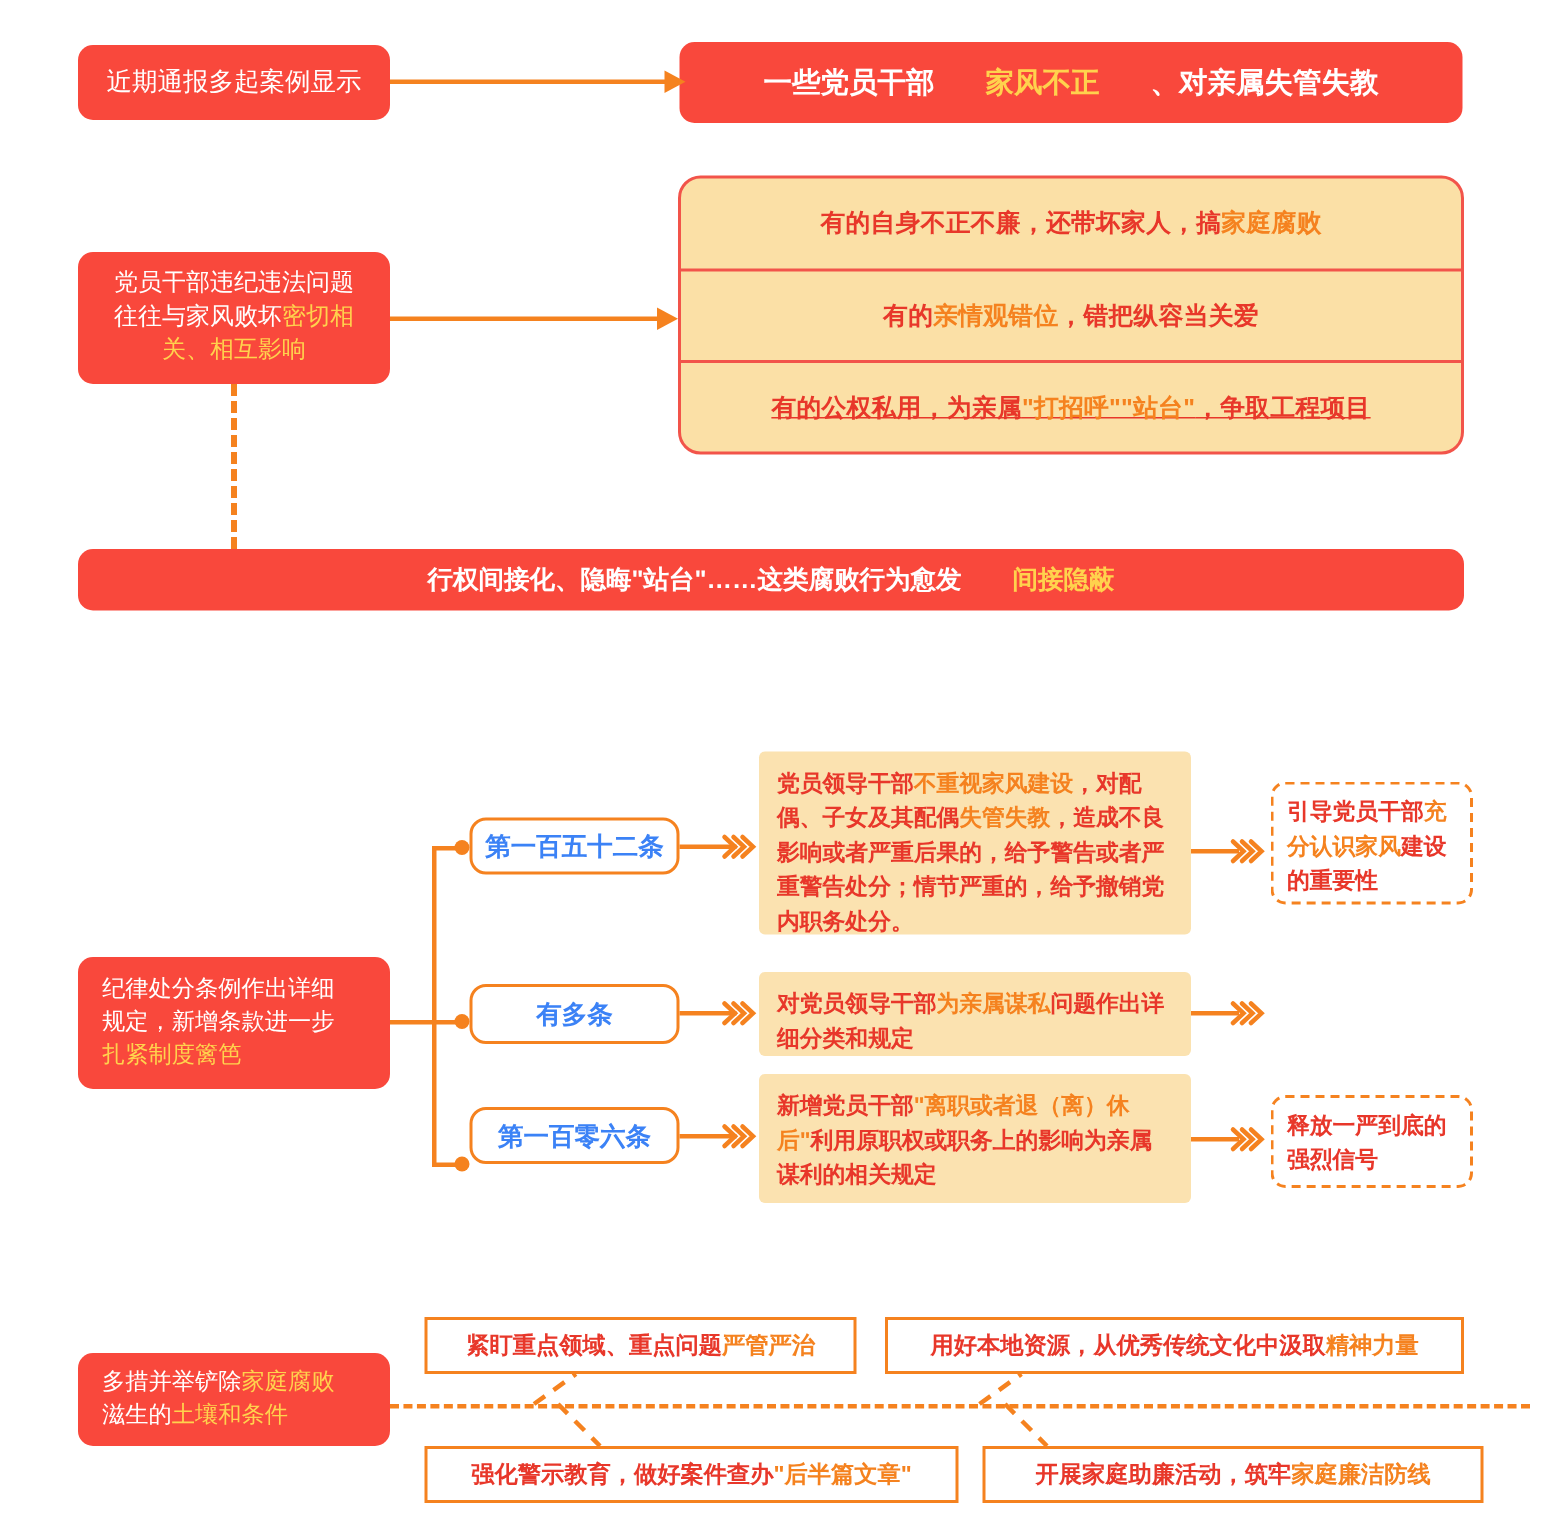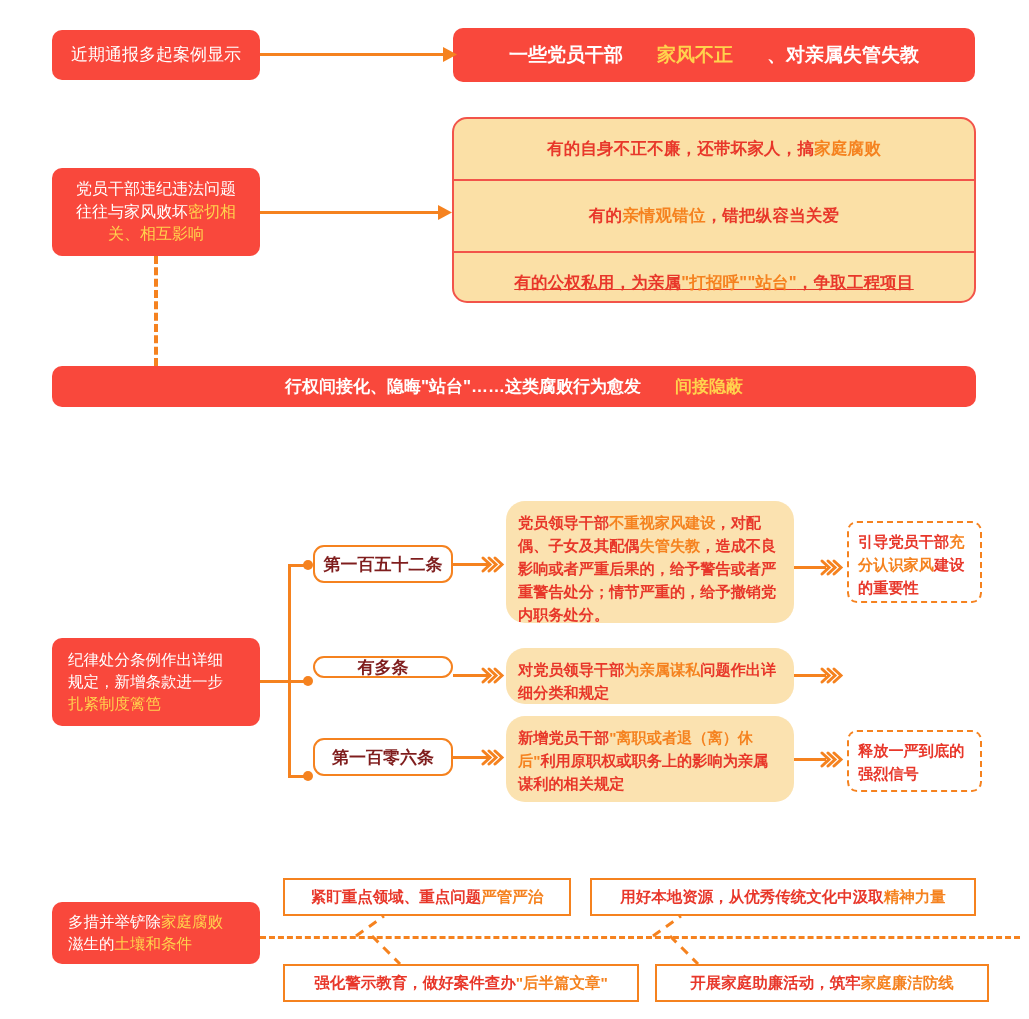--- a/index.html
+++ b/index.html
@@ -62,32 +62,32 @@
   .cream-row:last-child{border-bottom:none;}
   .cream-row .hl{color:#F5821F;}
 
   
   .pill{
     position:absolute;
     border:2.5px solid #F5821F;
     border-radius:11px;
     background:#ffffff;
     display:flex;align-items:center;justify-content:center;
-    color:#7f1d1d;
+    color:#3b82f6;
     font-weight:bold;
     font-size:17px;
     box-sizing:border-box;
     z-index:3;
   }
 
   
   .soft-card{
     position:absolute;
     background:#FBE2B0;
-    border-radius:19px;
+    border-radius:4px;
     box-sizing:border-box;
     padding:10px 12px;
     color:#E8372A;
     font-weight:bold;
     font-size:15.2px;
     line-height:1.52;
     z-index:2;
   }
   .soft-card .hl{color:#F5821F;}
 
@@ -166,21 +166,21 @@
   </div>
 
   <div class="ln" style="left:260px;top:211px;width:188px;height:3px;"></div>
 
   <div class="cream-table" style="left:452px;top:117px;width:524px;height:186px;border-radius:15px;">
     <div class="cream-row" style="height:62px;">
       <span>有的自身不正不廉，还带坏家人，搞</span>
         <span class="hl">家庭腐败</span>
         <span></span>
     </div>
-    <div class="cream-row" style="height:72px;">
+    <div class="cream-row" style="height:61px;">
       <span>有的</span>
         <span class="hl">亲情观错位</span>
         <span>，错把纵容当关爱</span>
     </div>
     <div class="cream-row" style="height:59px;text-decoration:underline;">
       <span>有的公权私用，为亲属</span>
         <span class="hl">"打招呼""站台"</span>
         <span>，争取工程项目</span>
     </div>
   </div>
@@ -214,21 +214,21 @@
 
   <div class="soft-card" style="left:506px;top:501px;width:288px;height:122px;">
     <span>党员领导干部</span><span class="hl">不重视家风建设</span><span>，对配偶、子女及其配偶</span><span class="hl">失管失教</span><span>，造成不良影响或者严重后果的，给予警告或者严重警告处分；情节严重的，给予撤销党内职务处分。</span>
   </div>
   <div class="ln" style="left:794px;top:566px;width:32px;height:3px;"></div>
 
   <div class="dash-card" style="left:847px;top:521px;width:135px;height:82px;">
     <span>引导党员干部</span><span class="hl">充分认识家风</span><span>建设的重要性</span>
   </div>
 
-  <div class="pill" style="left:313px;top:656px;width:140px;height:22px;">
+  <div class="pill" style="left:313px;top:656px;width:140px;height:40px;">
     <span>有多条</span>
   </div>
   <div class="ln" style="left:453px;top:674px;width:38px;height:3px;"></div>
 
   <div class="soft-card" style="left:506px;top:648px;width:288px;height:56px;font-family:Liberation Serif, serif;">
     <span>对党员领导干部</span><span class="hl">为亲属谋私</span><span>问题作出详细分类和规定</span>
   </div>
   <div class="ln" style="left:794px;top:674px;width:32px;height:3px;"></div>
 
 

